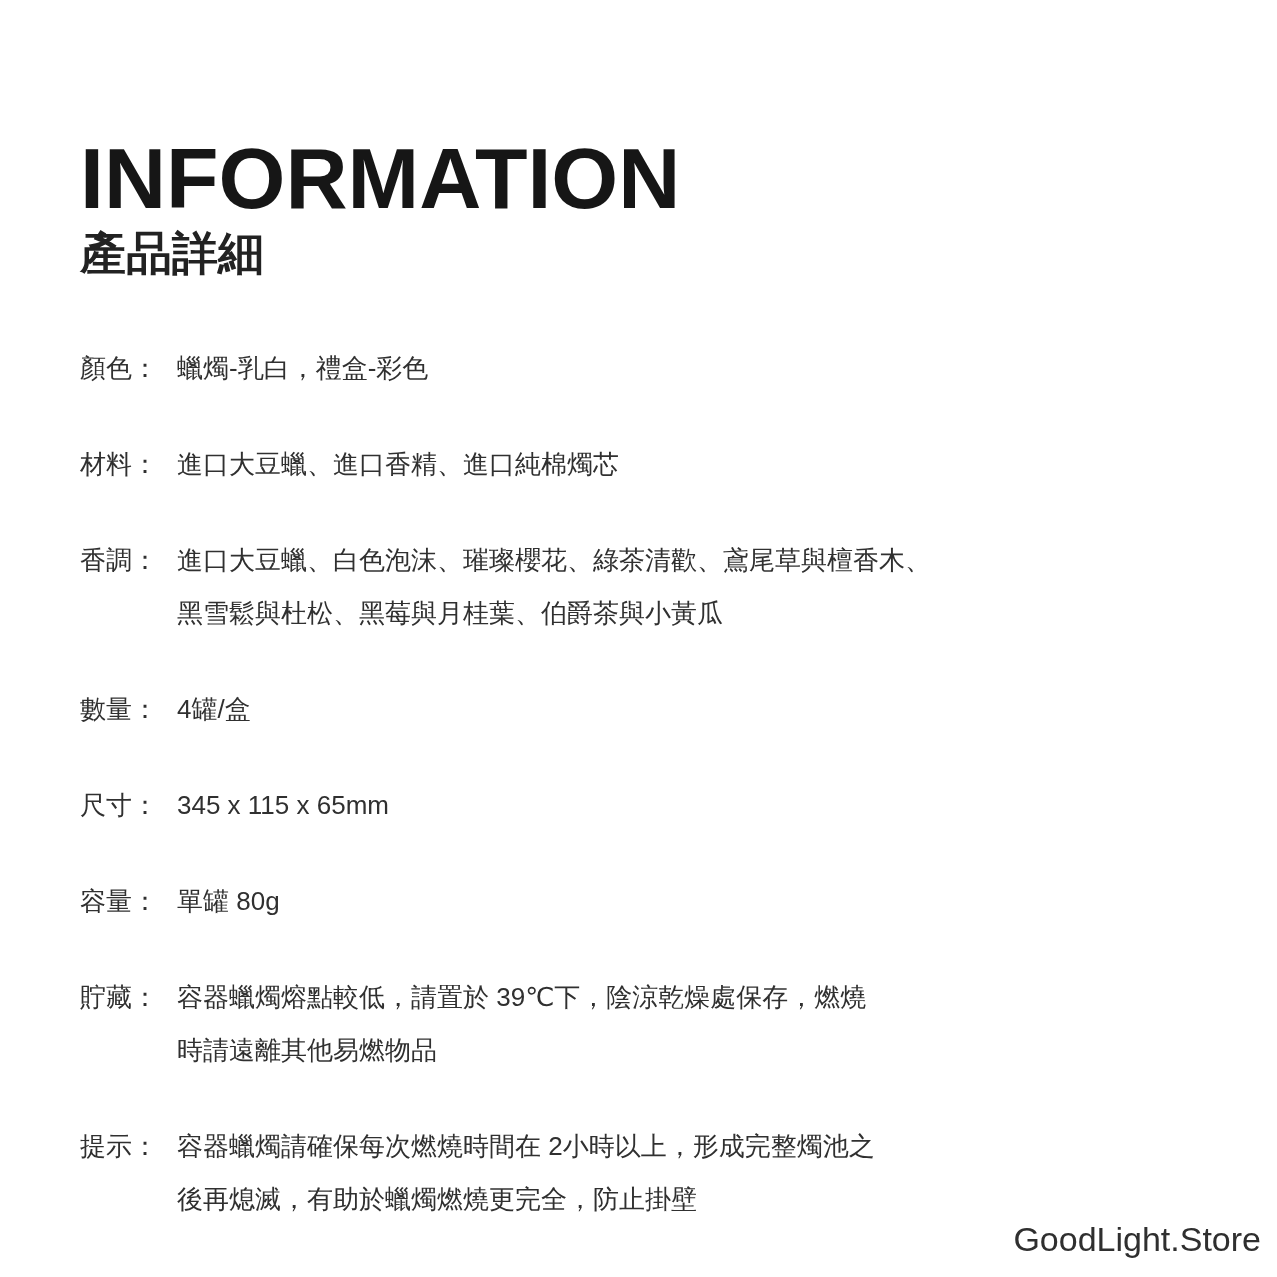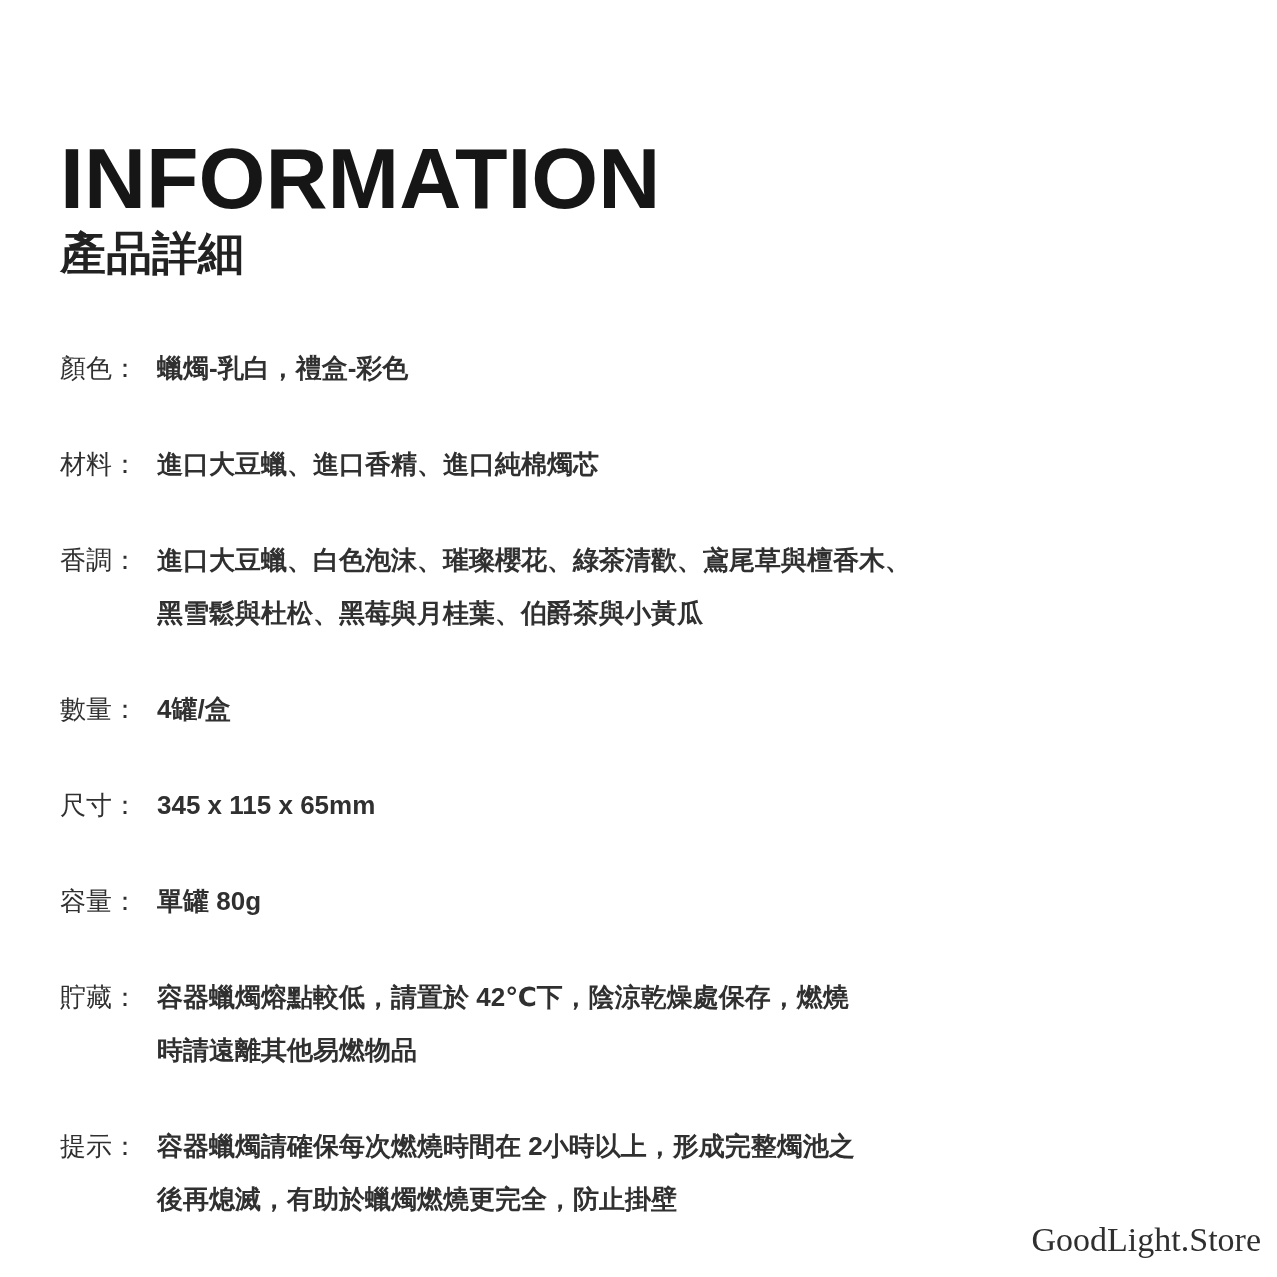--- a/index.html
+++ b/index.html
@@ -3,21 +3,21 @@
 <meta charset="utf-8">
 <style>
   html, body { margin: 0; padding: 0; background: #ffffff; }
   .page {
     position: relative;
     width: 1277px;
     height: 1277px;
     background: #ffffff;
     overflow: hidden;
     box-sizing: border-box;
-    padding: 135px 40px 0 60px;
+    padding: 135px 40px 0 80px;
     font-family: "Liberation Sans", "DejaVu Sans", sans-serif;
   }
   .title {
     margin: 0;
     font-size: 86px;
     line-height: 86px;
     font-weight: 700;
     letter-spacing: 0px;
     color: #161616;
   }
@@ -39,26 +39,26 @@
     line-height: 53px;
     color: #303030;
     font-weight: 400;
   }
   .row .label {
     flex: 0 0 auto;
     min-width: 97px;
     white-space: nowrap;
   }
   .row .value { flex: 1 1 auto; }
-  .row .value .line { white-space: nowrap; font-weight: bold; }
+  .row .value .line { white-space: nowrap; }
   .watermark {
     position: absolute;
     right: 16px;
     bottom: 18px;
-    font-family: Liberation Serif, serif;
+    font-family: Liberation Sans, sans-serif;
     font-size: 34px;
     color: #2f2f2f;
   }
 </style>
 </head>
 <body>
 
 <div class="page">
   <h1 class="title">INFORMATION</h1>
   <h2 class="subtitle">產品詳細</h2>
@@ -96,21 +96,21 @@
       </div>
       <div class="row">
         <span class="label">容量：</span>
         <span class="value">
           <div class="line">單罐 80g</div>
         </span>
       </div>
       <div class="row">
         <span class="label">貯藏：</span>
         <span class="value">
-          <div class="line">容器蠟燭熔點較低，請置於 42℃下，陰涼乾燥處保存，燃燒</div>
+          <div class="line">容器蠟燭熔點較低，請置於 39℃下，陰涼乾燥處保存，燃燒</div>
           <div class="line">時請遠離其他易燃物品</div>
         </span>
       </div>
       <div class="row">
         <span class="label">提示：</span>
         <span class="value">
           <div class="line">容器蠟燭請確保每次燃燒時間在 2小時以上，形成完整燭池之</div>
           <div class="line">後再熄滅，有助於蠟燭燃燒更完全，防止掛壁</div>
         </span>
       </div>

